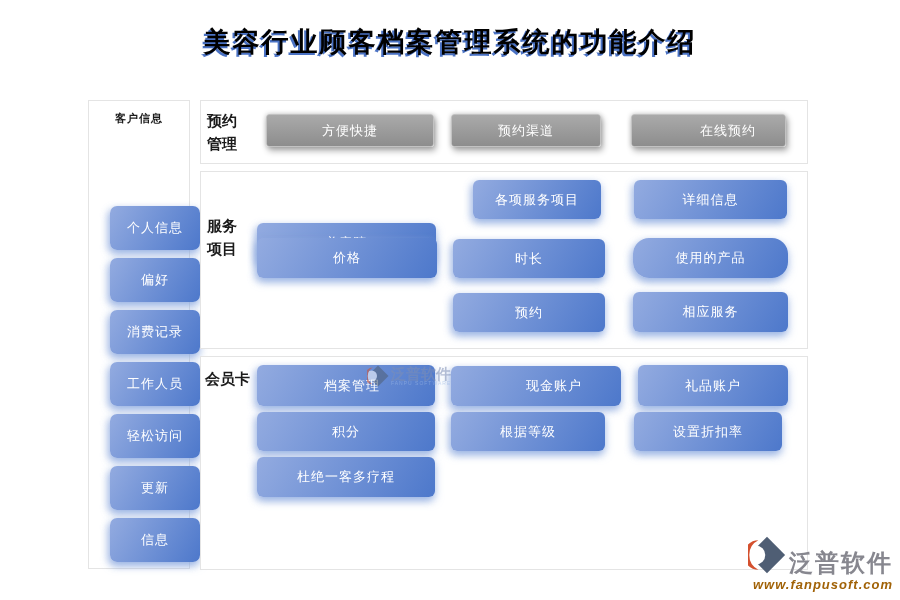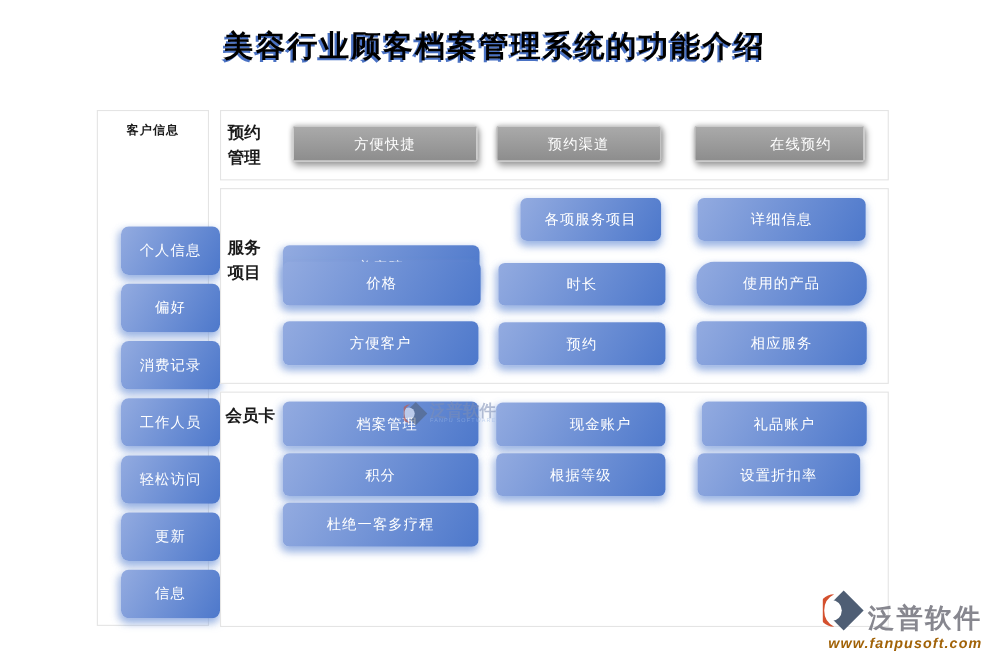--- a/index.html
+++ b/index.html
@@ -97,29 +97,28 @@
 
   <div class="panel" style="left:200px;top:171px;width:608px;height:178px;">
     <div class="section-label" style="left:6px;top:42px;">服务
 项目</div>
     <div class="btn blue" style="left:56px;top:11px;width:179px;height:40px;margin-top:40px;">美容院</div>
     <div class="btn blue" style="left:272px;top:8px;width:128px;height:39px;">各项服务项目</div>
     <div class="btn blue" style="left:433px;top:8px;width:153px;height:39px;">详细信息</div>
     <div class="btn blue" style="left:56px;top:66px;width:180px;height:40px;">价格</div>
     <div class="btn blue" style="left:252px;top:67px;width:152px;height:39px;">时长</div>
     <div class="btn blue" style="left:432px;top:66px;width:155px;height:40px;border-radius:16px;">使用的产品</div>
-    <div class="btn blue" style="left:56px;top:120px;width:178px;height:40px;">方便客户</div>
     <div class="btn blue" style="left:252px;top:121px;width:152px;height:39px;">预约</div>
     <div class="btn blue" style="left:432px;top:120px;width:155px;height:40px;">相应服务</div>
   </div>
 
   <div class="panel" style="left:200px;top:356px;width:608px;height:214px;">
     <div class="section-label" style="left:4px;top:10px;">会员卡</div>
     <div class="btn blue" style="left:56px;top:8px;width:178px;height:41px;padding-left:12px;">档案管理</div>
-    <div class="btn blue" style="left:250px;top:9px;width:154px;height:40px;padding-left:36px;">现金账户</div>
+    <div class="btn blue" style="left:250px;top:9px;width:170px;height:40px;padding-left:36px;">现金账户</div>
     <div class="btn blue" style="left:437px;top:8px;width:150px;height:41px;">礼品账户</div>
     <div class="btn blue" style="left:56px;top:55px;width:178px;height:39px;">积分</div>
     <div class="btn blue" style="left:250px;top:55px;width:154px;height:39px;">根据等级</div>
     <div class="btn blue" style="left:433px;top:55px;width:148px;height:39px;">设置折扣率</div>
     <div class="btn blue" style="left:56px;top:100px;width:178px;height:40px;">杜绝一客多疗程</div>
 
     <div class="watermark" style="left:166px;top:7px;">
       <svg width="22" height="24" viewBox="0 0 44 44">
         <polygon points="22,1 43,22 22,43 1,22" fill="#4f5e74"></polygon>
         <circle cx="9" cy="22" r="11" fill="#ffffff"></circle>

